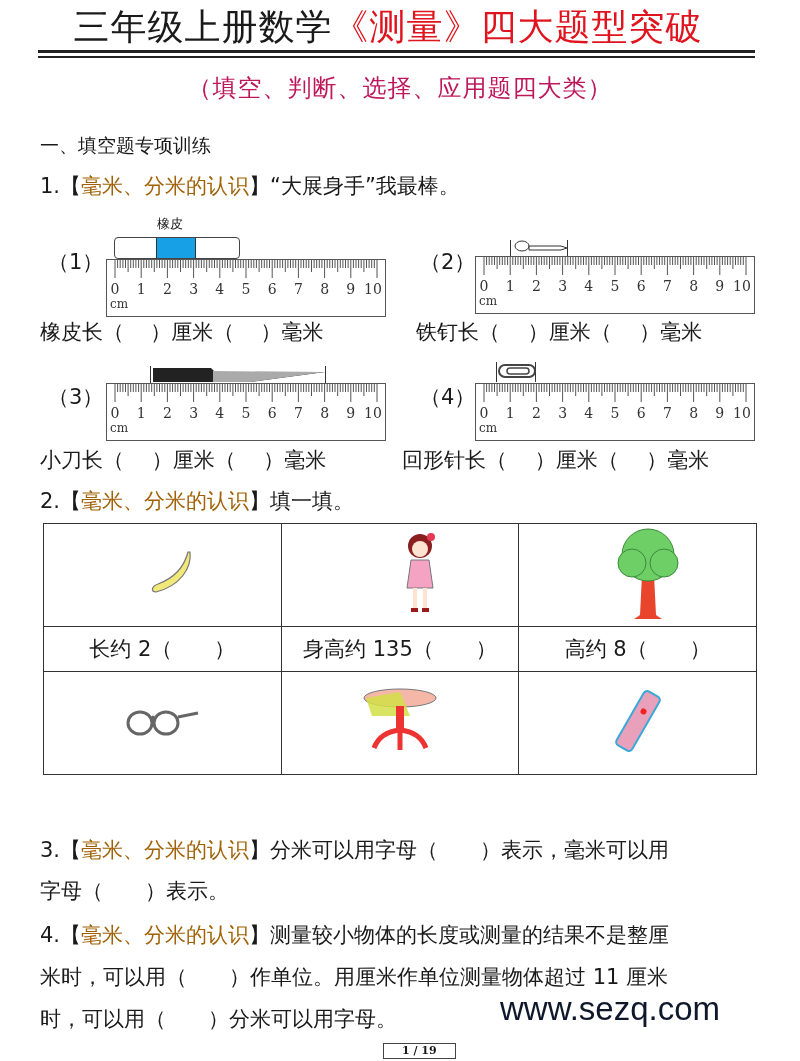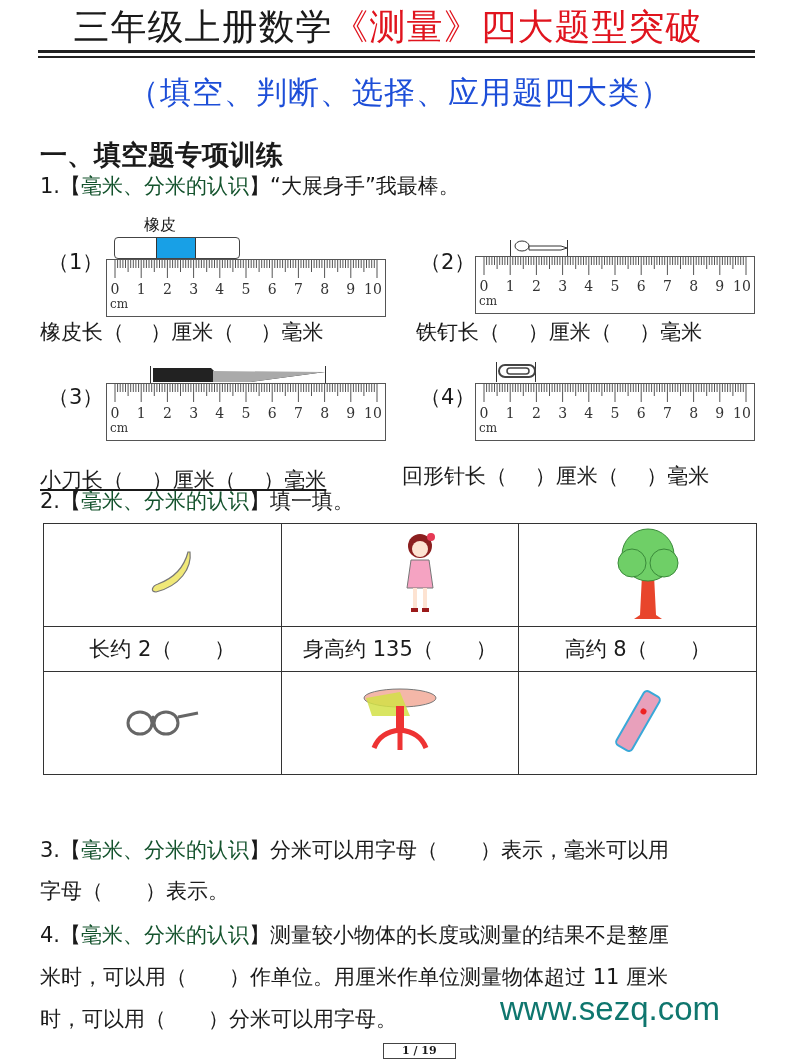--- a/index.html
+++ b/index.html
@@ -3,60 +3,60 @@
 <meta charset="utf-8">
 <style>
   * { box-sizing: border-box; margin: 0; padding: 0; }
   html, body { width: 800px; height: 1061px; background: #ffffff; overflow: hidden; }
   body { position: relative; font-family: "DejaVu Sans", "Liberation Sans", sans-serif; color: #1a1a1a; }
 
   .title { position: absolute; left: 0; top: 4px; width: 776px; text-align: center; font-size: 36px; line-height: 46px; letter-spacing: 1px; font-weight: 500; }
   .title .red { color: #e0141e; }
   .rule1 { position: absolute; left: 38px; top: 50px; width: 717px; height: 3px; background: #222; }
   .rule2 { position: absolute; left: 38px; top: 56px; width: 717px; height: 2px; background: #222; }
-  .subtitle { position: absolute; left: 0; top: 72px; width: 800px; text-align: center; font-size: 31px; color: #1d4ed8; letter-spacing: 1px; }
+  .subtitle { position: absolute; left: 0; top: 72px; width: 800px; text-align: center; font-size: 24px; color: #be185d; letter-spacing: 1px; }
 
   .line { position: absolute; left: 40px; font-size: 21px; line-height: 28px; white-space: nowrap; }
-  .green { color: #14532d; }
-  .h1 { top: 131px; font-size: 27px; font-weight: 700; margin-top: 10px; }
+  .green { color: #a16207; }
+  .h1 { top: 131px; font-size: 19px; font-weight: 400; }
   .q1 { top: 172px; }
 
   .qnum { position: absolute; font-size: 21px; }
 
   .ruler { position: absolute; width: 280px; height: 58px; border: 1.5px solid #555; background: #fff; }
   .ruler svg { position: absolute; left: 0; top: 0; }
 
   .answer { position: absolute; font-size: 21px; white-space: nowrap; }
 
   table.grid { position: absolute; left: 43px; top: 523px; width: 714px; border-collapse: collapse; }
   table.grid td { border: 1.5px solid #333; width: 238px; text-align: center; font-size: 21px; }
   table.grid td.pic { height: 103px; position: relative; }
   table.grid td.txt { height: 45px; margin-top: 48px; }
 
   .pagenum { position: absolute; left: 383px; top: 1043px; border: 1px solid #444; padding: 0 18px; font-family: "DejaVu Serif", serif; font-size: 11px; font-weight: bold; line-height: 14px; }
-  .watermark { position: absolute; left: 500px; top: 990px; font-size: 33px; color: #0f766e; font-family: "Liberation Sans", sans-serif; letter-spacing: 0px; }
+  .watermark { position: absolute; left: 500px; top: 990px; font-size: 33px; color: #0f172a; font-family: "Liberation Sans", sans-serif; letter-spacing: 0px; }
 </style>
 </head>
 <body>
 
 <div class="title">
   <span>三年级上册数学</span><span class="red">《测量》四大题型突破</span>
 </div>
 <div class="rule1"></div>
 <div class="rule2"></div>
 <div class="subtitle">（填空、判断、选择、应用题四大类）</div>
 
 <div class="line h1">一、填空题专项训练</div>
 
 <div class="line q1">
   <span>1.</span><span>【</span><span class="green">毫米、分米的认识</span><span>】</span><span>“大展身手”我最棒。</span>
 </div>
 
 <div class="qnum" style="left:48px; top:248px;">（1）</div>
-<div style="position:absolute; left:144px; top:215px; font-size:16px;">橡皮</div>
+<div style="position:absolute; left:157px; top:215px; font-size:13px;">橡皮</div>
 <div style="position:absolute; left:114px; top:237px; width:126px; height:22px; border:1.5px solid #444; border-radius:4px; background:#fff;">
   <div style="position:absolute; left:41px; top:0; width:40px; height:100%; background:#18a0e6; border-left:1px solid #333; border-right:1px solid #333;"></div>
 </div>
 <div class="ruler" style="left:106px; top:259px;">
   <svg width="280" height="58">
     <g stroke="#555" stroke-width="1">
 
       <path d="M8 0V18M10.6 0V8M13.2 0V8M15.9 0V8M18.5 0V8M21.1 0V12M23.7 0V8M26.3 0V8M28.9 0V8M31.6 0V8M34.2 0V18M36.8 0V8M39.4 0V8M42 0V8M44.7 0V8M47.3 0V12M49.9 0V8M52.5 0V8M55.1 0V8M57.8 0V8M60.4 0V18M63 0V8M65.6 0V8M68.2 0V8M70.8 0V8M73.5 0V12M76.1 0V8M78.7 0V8M81.3 0V8M83.9 0V8M86.6 0V18M89.2 0V8M91.8 0V8M94.4 0V8M97 0V8M99.7 0V12M102.3 0V8M104.9 0V8M107.5 0V8M110.1 0V8M112.8 0V18M115.4 0V8M118 0V8M120.6 0V8M123.2 0V8M125.9 0V12M128.5 0V8M131.1 0V8M133.7 0V8M136.3 0V8M139 0V18M141.6 0V8M144.2 0V8M146.8 0V8M149.4 0V8M152.1 0V12M154.7 0V8M157.3 0V8M159.9 0V8M162.5 0V8M165.2 0V18M167.8 0V8M170.4 0V8M173 0V8M175.6 0V8M178.3 0V12M180.9 0V8M183.5 0V8M186.1 0V8M188.7 0V8M191.4 0V18M194 0V8M196.6 0V8M199.2 0V8M201.8 0V8M204.5 0V12M207.1 0V8M209.7 0V8M212.3 0V8M214.9 0V8M217.6 0V18M220.2 0V8M222.8 0V8M225.4 0V8M228 0V8M230.7 0V12M233.3 0V8M235.9 0V8M238.5 0V8M241.1 0V8M243.8 0V18M246.4 0V8M249 0V8M251.6 0V8M254.2 0V8M256.9 0V12M259.5 0V8M262.1 0V8M264.7 0V8M267.3 0V8M270 0V18"></path>
     </g>
     <g font-family="DejaVu Serif, serif" font-size="14" fill="#333" text-anchor="middle">
@@ -162,22 +162,22 @@
         <text x="165.2" y="34">6</text>
         <text x="191.4" y="34">7</text>
         <text x="217.6" y="34">8</text>
         <text x="243.8" y="34">9</text>
         <text x="266" y="34">10</text>
       <text x="12" y="48" font-size="12">cm</text>
     </g>
   </svg>
 </div>
 
-<div class="answer" style="left:40px; top:466px;text-decoration:underline;">小刀长（　 ）厘米（　 ）毫米</div>
-<div class="answer" style="left:402px; top:446px;margin-top:16px;">回形针长（　 ）厘米（　 ）毫米</div>
+<div class="answer" style="left:40px; top:446px;">小刀长（　 ）厘米（　 ）毫米</div>
+<div class="answer" style="left:402px; top:446px;">回形针长（　 ）厘米（　 ）毫米</div>
 
 <div class="line" style="top:487px;">
   <span>2.</span><span>【</span><span class="green">毫米、分米的认识</span><span>】</span><span>填一填。</span>
 </div>
 
 <table class="grid">
   <tbody>
       <tr>
     <td class="pic">
       <svg width="60" height="50" style="margin-left:20px">

